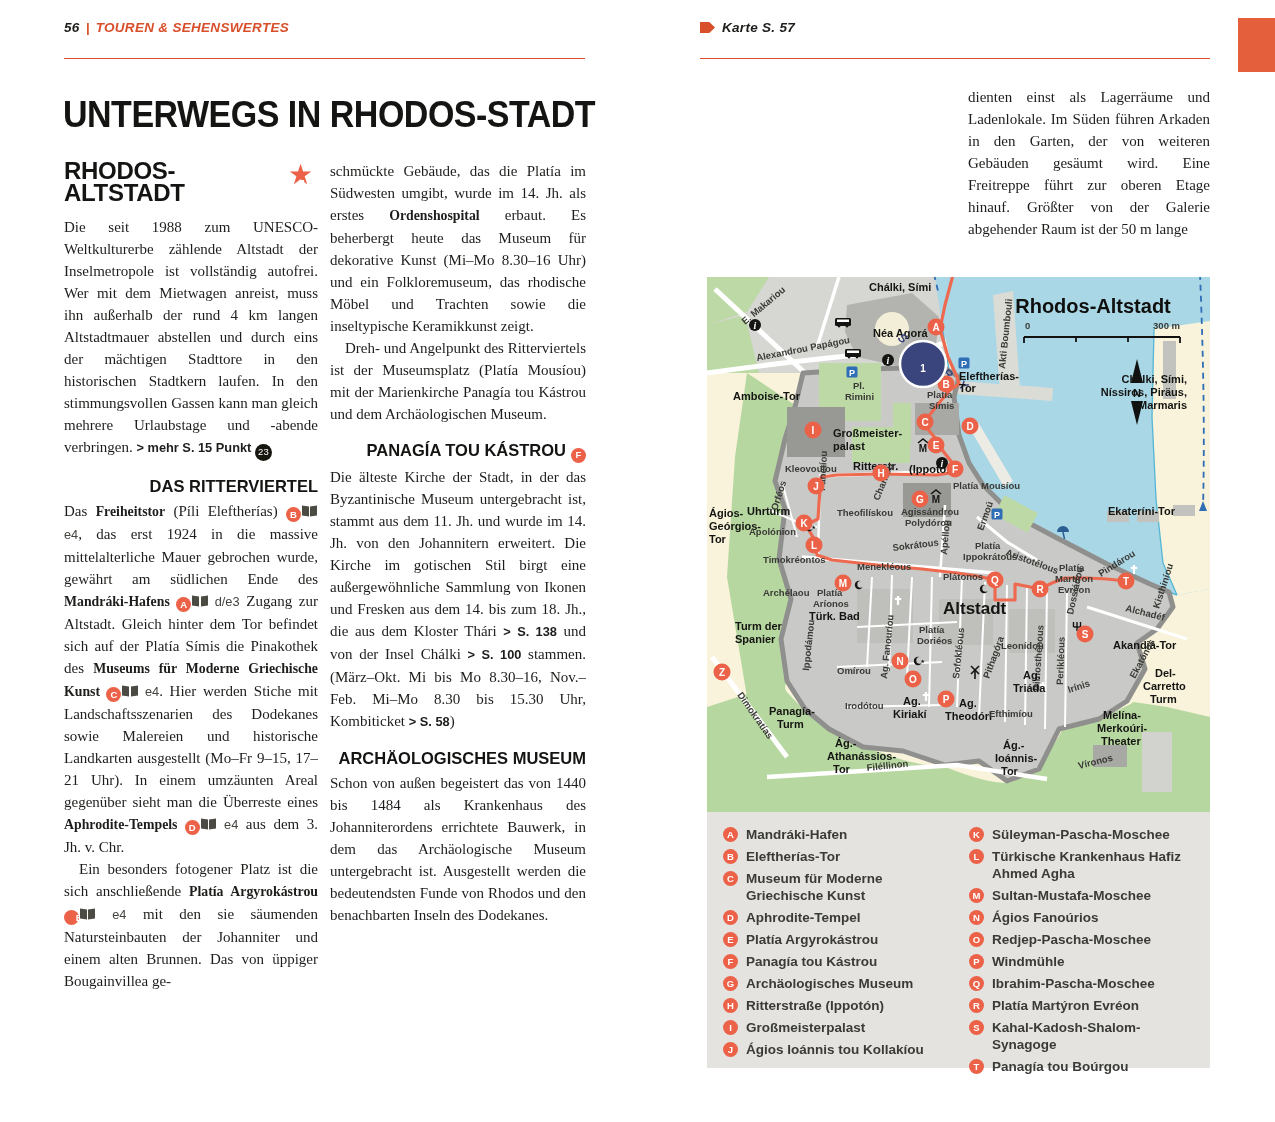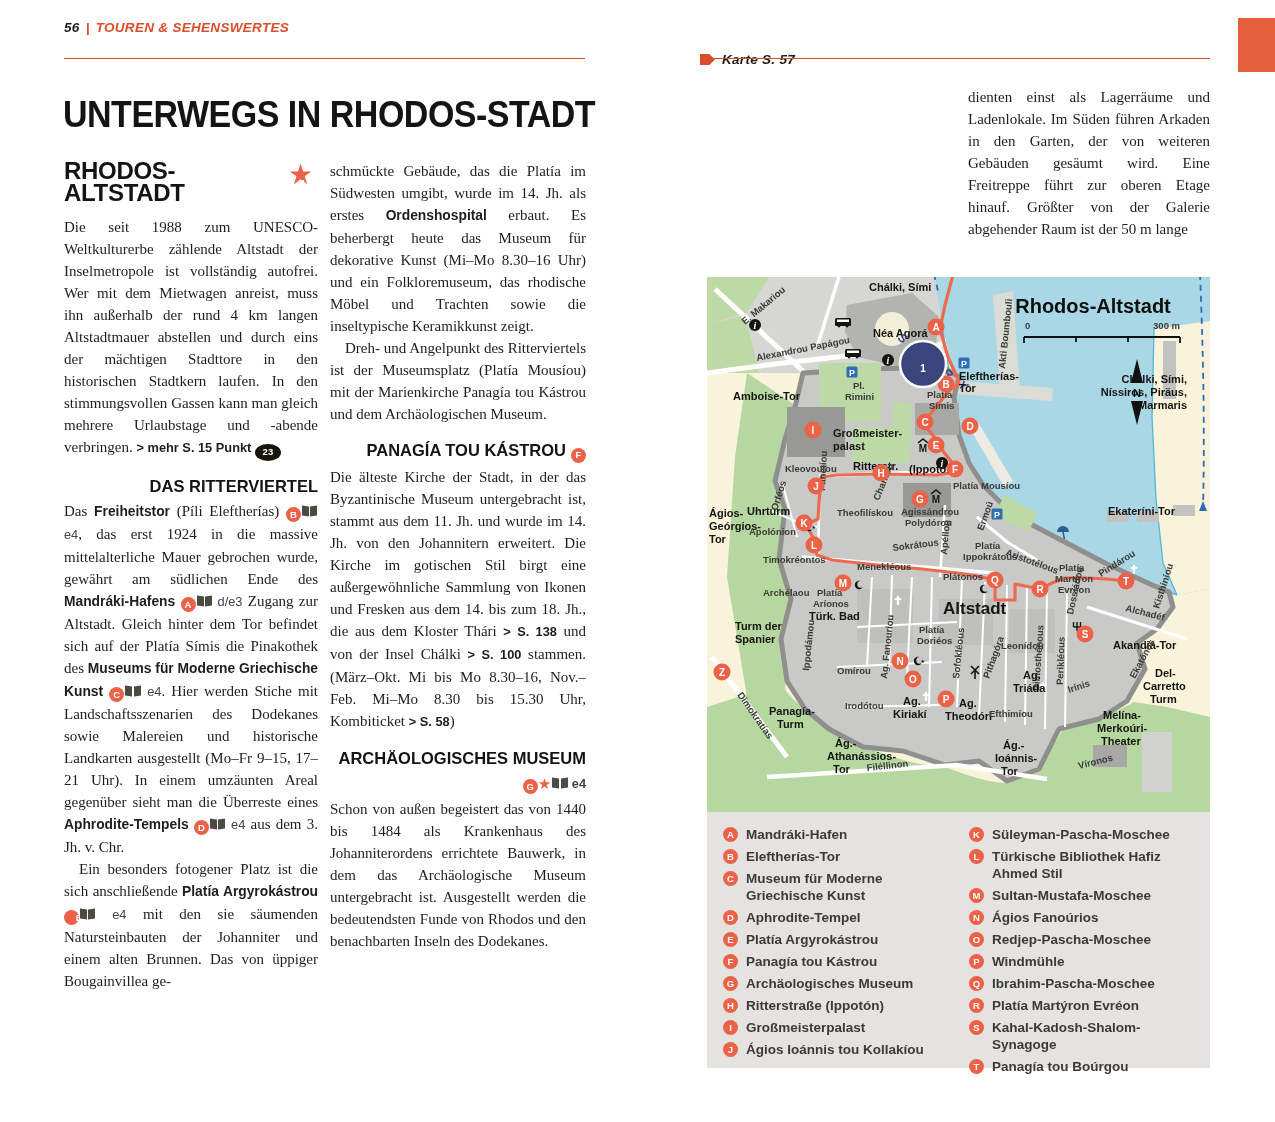--- a/index.html
+++ b/index.html
@@ -7,21 +7,21 @@
         font-family:"Liberation Serif",serif;color:#1d1d1b;}
   
   .hdr-rule{position:absolute;height:0;border-top:1.5px solid #d94f2b;}
   #rule-l{left:64px;top:58px;width:521px;}
   #rule-r{left:700px;top:58px;width:510px;}
   .hdr{position:absolute;top:20px;font-family:"Liberation Sans",sans-serif;font-weight:700;
        font-size:13.5px;letter-spacing:.3px;font-style:italic;}
   #hdr-left{left:64px;color:#1d1d1b;}
   #hdr-left .sep{color:#d94f2b;padding:0 6px;}
   #hdr-left .kick{color:#d94f2b;}
-  #hdr-mid{left:700px;display:flex;align-items:center;gap:7px;color:#1d1d1b;margin-top:32px;}
+  #hdr-mid{left:700px;display:flex;align-items:center;gap:7px;color:#1d1d1b;}
   .tag-arrow{width:15px;height:11px;background:#d94f2b;display:inline-block;
              clip-path:polygon(0 0,62% 0,100% 50%,62% 100%,0 100%);}
   #hdr-right{left:700px;width:510px;text-align:right;}
   #hdr-right .sec{color:#d94f2b;}
   #hdr-right .sep{color:#1d1d1b;padding:0 6px;font-weight:400;}
   #edge-tab{position:absolute;left:1238px;top:18px;width:37px;height:54px;background:#e4603c;}
   
   #main-title{position:absolute;left:63px;top:94px;font-family:"Liberation Sans",sans-serif;
               font-weight:700;font-size:34px;letter-spacing:-.5px;color:#141412;transform:scaleY(1.08);transform-origin:left top;}
   
@@ -33,29 +33,29 @@
   .col p{margin:0;}
   .col p.ind{text-indent:15px;}
   .col p + p{margin-top:0;}
   .bh1{font-family:"Liberation Sans",sans-serif;font-weight:700;font-size:24px;color:#141412;
        text-align:left;margin:0 0 12px 0;letter-spacing:-.3px;display:flex;align-items:center;gap:8px;}
   .bh2{font-family:"Liberation Sans",sans-serif;font-weight:700;font-size:16.5px;color:#141412;
        text-align:right;margin:14px 0 3px 0;letter-spacing:0;}
   .bh2 .after{margin-left:5px;}
   .bh2 .l2{display:block;margin-top:2px;}
   
-  .rt-b{font-family:Liberation Sans, sans-serif;font-weight:700;font-size:13.8px;}
+  .rt-b{font-family:Liberation Serif, serif;font-weight:700;font-size:13.8px;}
   .rt-ref{font-family:"Liberation Sans",sans-serif;font-weight:700;font-size:12.8px;}
   .rt-sans{font-family:"Liberation Sans",sans-serif;font-size:12.8px;color:#44443f;}
   .badge{display:inline-flex;align-items:center;justify-content:center;width:15px;height:15px;
          border-radius:50%;background:#ec6248;color:#fff;font-family:"Liberation Sans",sans-serif;
          font-weight:700;font-size:9.5px;vertical-align:-2px;}
-  .badge-dark{display:inline-flex;align-items:center;justify-content:center;width:26px;height:17px;
+  .badge-dark{display:inline-flex;align-items:center;justify-content:center;width:17px;height:17px;
          border-radius:50%;background:#16160f;color:#fff;font-family:"Liberation Sans",sans-serif;
-         font-weight:700;font-size:9.5px;vertical-align:-3px;}
+         font-weight:400;font-size:9.5px;vertical-align:-3px;}
   .ic-map{position:relative;display:inline-block;width:15px;height:11px;vertical-align:-1px;margin:0 1px;}
   .ic-map::before,.ic-map::after{content:"";position:absolute;top:0;width:6.6px;height:10px;background:#4b4b44;}
   .ic-map::before{left:0;transform:skewY(9deg);}
   .ic-map::after{right:0;transform:skewY(-9deg);}
   .ic-star{color:#ec6248;font-size:15px;line-height:1;vertical-align:-1px;font-family:"DejaVu Sans",sans-serif;}
   .ic-star1{position:relative;display:inline-block;width:30px;height:28px;vertical-align:-6px;}
   .ic-star1 .st{position:absolute;left:0;top:-4px;font-size:28px;color:#ec6248;font-family:"DejaVu Sans",sans-serif;}
   .ic-star1 .num{position:absolute;left:0;top:5px;width:30px;text-align:center;color:#fff;
                  font-family:"Liberation Sans",sans-serif;font-weight:700;font-size:11px;}
   
@@ -103,21 +103,21 @@
       <p><span>Die seit 1988 zum UNESCO-Weltkulturerbe zählende Altstadt der Inselmetropole ist vollständig autofrei. Wer mit dem Mietwagen anreist, muss ihn außerhalb der rund 4 km langen Altstadtmauer abstellen und durch eins der mächtigen Stadttore in den historischen Stadtkern laufen. In den stimmungsvollen Gassen kann man gleich mehrere Urlaubstage und -abende verbringen. </span><span class="rt-ref">&gt; mehr S. 15 Punkt </span><span class="badge-dark">23</span></p>
       <div class="bh2"><span>DAS RITTERVIERTEL</span></div>
       <p><span>Das </span><span class="rt-b">Freiheitstor</span><span> (Píli Eleftherías) </span><span class="badge">B</span><span class="ic-map"></span><span class="rt-sans"> e4</span><span>, das erst 1924 in die massive mittelalterliche Mauer gebrochen wurde, gewährt am südlichen Ende des </span><span class="rt-b">Mandráki-Hafens </span><span class="badge">A</span><span class="ic-map"></span><span class="rt-sans"> d/e3</span><span> Zugang zur Altstadt. Gleich hinter dem Tor befindet sich auf der Platía Símis die Pinakothek des </span><span class="rt-b">Museums für Moderne Griechische Kunst </span><span class="badge">C</span><span class="ic-map"></span><span class="rt-sans"> e4</span><span>. Hier werden Stiche mit Landschaftsszenarien des Dodekanes sowie Malereien und historische Landkarten ausgestellt (Mo–Fr 9–15, 17–21 Uhr). In einem umzäunten Areal gegenüber sieht man die Überreste eines </span><span class="rt-b">Aphrodite-Tempels </span><span class="badge">D</span><span class="ic-map"></span><span class="rt-sans"> e4</span><span> aus dem 3. Jh. v. Chr.</span></p>
       <p class="ind"><span>Ein besonders fotogener Platz ist die sich anschließende </span><span class="rt-b">Platía Argyrokástrou </span><span class="badge">E</span><span class="ic-map"></span><span class="rt-sans"> e4</span><span> mit den sie säumenden Natursteinbauten der Johanniter und einem alten Brunnen. Das von üppiger Bougainvillea ge-</span></p>
     </div>
   <div id="col2" class="col">
       <p><span>schmückte Gebäude, das die Platía im Südwesten umgibt, wurde im 14. Jh. als erstes </span><span class="rt-b">Ordenshospital</span><span> erbaut. Es beherbergt heute das Museum für dekorative Kunst (Mi–Mo 8.30–16 Uhr) und ein Folkloremuseum, das rhodische Möbel und Trachten sowie die inseltypische Keramikkunst zeigt.</span></p>
       <p class="ind"><span>Dreh- und Angelpunkt des Ritterviertels ist der Museumsplatz (Platía Mousíou) mit der Marienkirche Panagía tou Kástrou und dem Archäologischen Museum.</span></p>
       <div class="bh2"><span>PANAGÍA TOU KÁSTROU</span><span class="after"><span class="badge">F</span></span></div>
       <p><span>Die älteste Kirche der Stadt, in der das Byzantinische Museum untergebracht ist, stammt aus dem 11. Jh. und wurde im 14. Jh. von den Johannitern erweitert. Die Kirche im gotischen Stil birgt eine außergewöhnliche Sammlung von Ikonen und Fresken aus dem 14. bis zum 18. Jh., die aus dem Kloster Thári </span><span class="rt-ref">&gt; S. 138</span><span> und von der Insel Chálki </span><span class="rt-ref">&gt; S. 100</span><span> stammen. (März–Okt. Mi bis Mo 8.30–16, Nov.–Feb. Mi–Mo 8.30 bis 15.30 Uhr, Kombiticket </span><span class="rt-ref">&gt; S. 58</span><span>)</span></p>
-      <div class="bh2"><span>ARCHÄOLOGISCHES MUSEUM</span><span class="l2"><span class="badge">G</span><span class="ic-star">★</span><span class="ic-map"></span><span class="rt-sans"> e4</span></span></div>
+      <div class="bh2"><span>ARCHÄOLOGISCHES MUSEUM</span></div>
       <p><span>Schon von außen begeistert das von 1440 bis 1484 als Krankenhaus des Johanniterordens errichtete Bauwerk, in dem das Archäologische Museum untergebracht ist. Ausgestellt werden die bedeutendsten Funde von Rhodos und den benachbarten Inseln des Dodekanes.</span></p>
     </div>
   <div id="col4" class="col">
       <p><span>dienten einst als Lagerräume und Ladenlokale. Im Süden führen Arkaden in den Garten, der von weiteren Gebäuden gesäumt wird. Eine Freitreppe führt zur oberen Etage hinauf. Größter von der Galerie abgehender Raum ist der 50 m lange</span></p>
     </div>
 
   <div id="map-wrap">
     <svg id="map-svg" width="503" height="535" viewBox="0 0 503 535" xmlns="http://www.w3.org/2000/svg">
       <g>
 
@@ -541,21 +541,21 @@
           <span>Ágios Ioánnis tou Kollakíou</span>
         </div>
       </div>
     <div id="leg-2" class="leg-col">
         <div class="leg-item">
           <span class="badge">K</span>
           <span>Süleyman-Pascha-Moschee</span>
         </div>
         <div class="leg-item">
           <span class="badge">L</span>
-          <span>Türkische Bibliothek Hafiz Ahmed Stil</span>
+          <span>Türkische Krankenhaus Hafiz Ahmed Agha</span>
         </div>
         <div class="leg-item">
           <span class="badge">M</span>
           <span>Sultan-Mustafa-Moschee</span>
         </div>
         <div class="leg-item">
           <span class="badge">N</span>
           <span>Ágios Fanoúrios</span>
         </div>
         <div class="leg-item">

